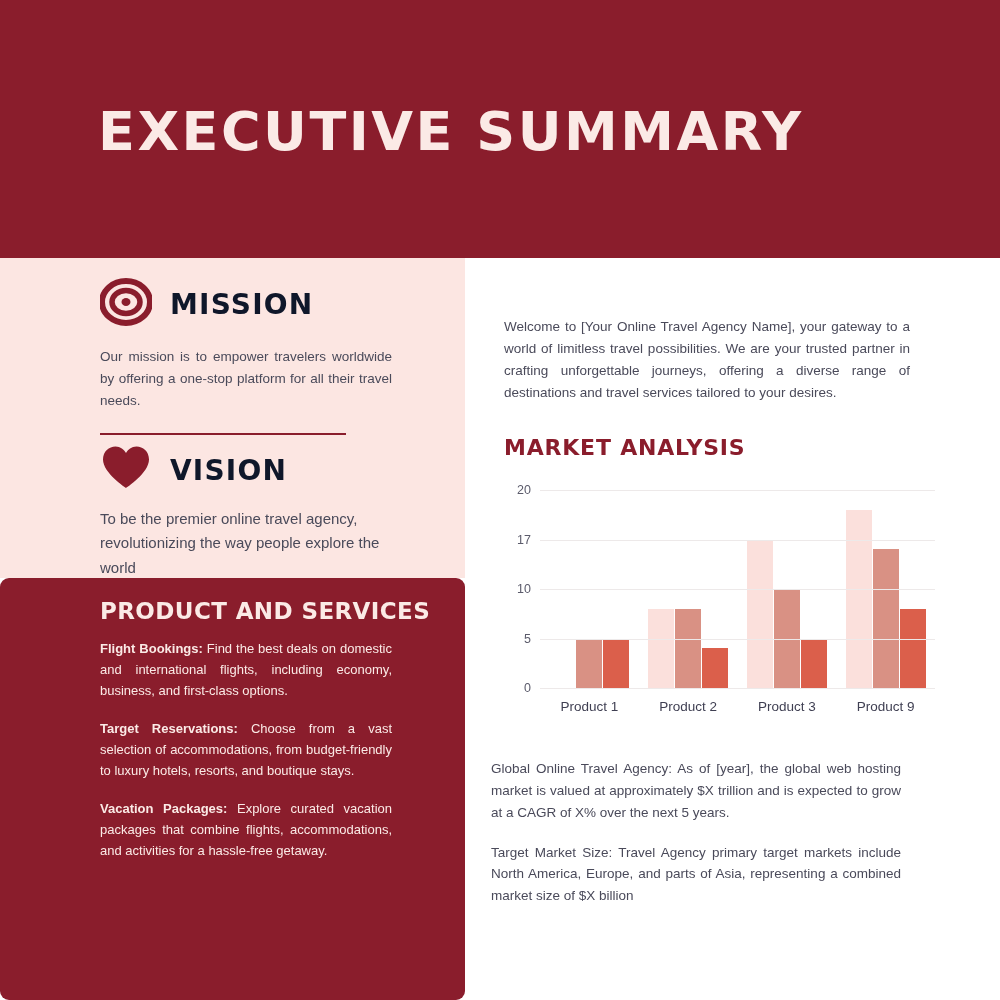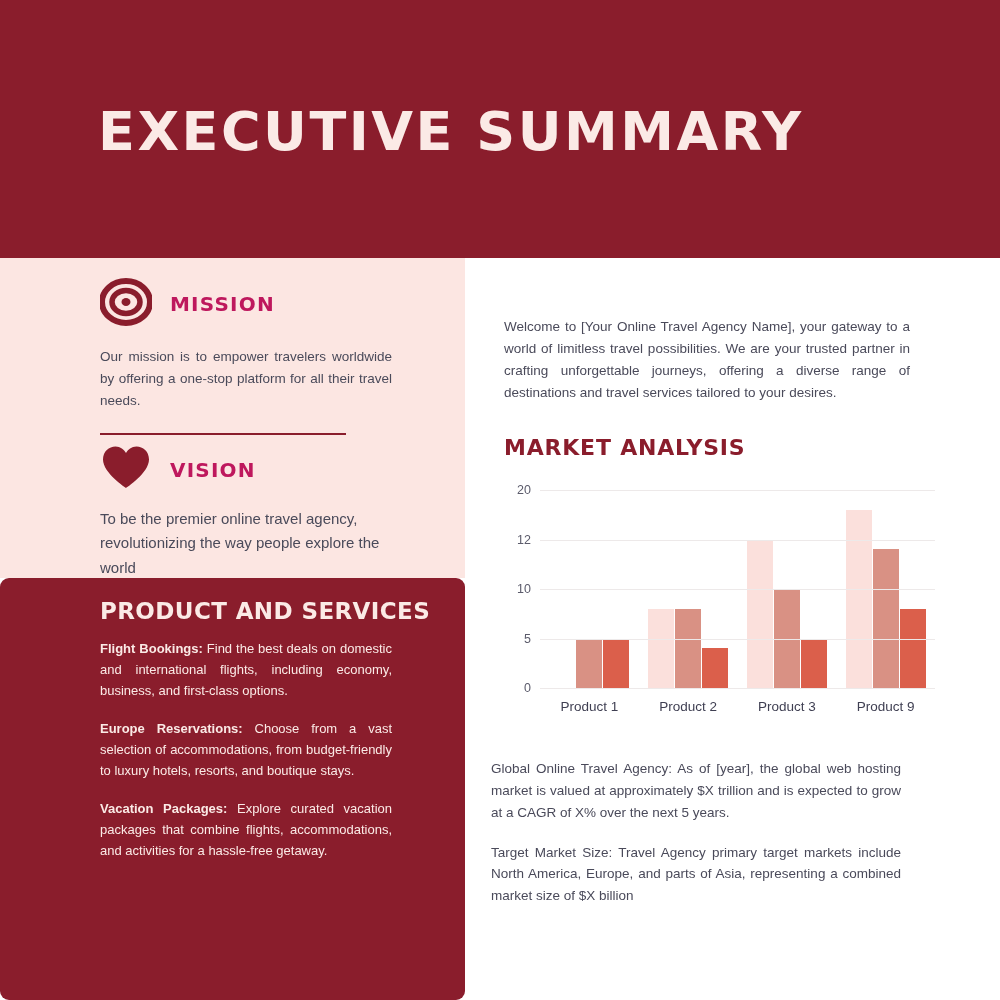--- a/index.html
+++ b/index.html
@@ -27,21 +27,21 @@
   .left-col {
     position: absolute; left: 0; top: 258px; width: 465px; height: 742px;
   }
   .mission-vision-panel {
     position: absolute; left: 0; top: 0; width: 465px; height: 320px;
     background: #FCE6E2;
   }
   .block-head { display: flex; align-items: center; gap: 18px; }
   .icon-target, .icon-heart { flex: none; }
   .block-title {
-    font-size: 20px; font-weight: 700; letter-spacing: 1.2px; color: #be185d;
+    font-size: 28px; font-weight: 700; letter-spacing: 1.2px; color: #0f172a;
     font-family: "DejaVu Sans", sans-serif;
   }
   .mission-block { position: absolute; left: 100px; top: 18px; width: 292px; }
   .mission-text {
     margin-top: 14px; font-size: 13.5px; line-height: 1.62; color: #4A4A5A;
     text-align: justify;
   }
   .mv-divider {
     position: absolute; left: 100px; top: 175px; width: 246px; height: 2px;
     background: #8A1D2C;
@@ -159,21 +159,21 @@
           <span class="block-title">VISION</span>
         </div>
         <div class="vision-text">To be the premier online travel agency, revolutionizing the way people explore the world</div>
       </div>
     </div>
 
     <div class="products-panel">
       <div class="products-title">PRODUCT AND SERVICES</div>
       <div class="products-list" id="products-list">
           <div class="product-item"><b>Flight Bookings:</b><span> Find the best deals on domestic and international flights, including economy, business, and first-class options.</span></div>
-          <div class="product-item"><b>Europe Reservations:</b><span> Choose from a vast selection of accommodations, from budget-friendly to luxury hotels, resorts, and boutique stays.</span></div>
+          <div class="product-item"><b>Target Reservations:</b><span> Choose from a vast selection of accommodations, from budget-friendly to luxury hotels, resorts, and boutique stays.</span></div>
           <div class="product-item"><b>Vacation Packages:</b><span> Explore curated vacation packages that combine flights, accommodations, and activities for a hassle-free getaway.</span></div>
         </div>
     </div>
   </div>
 
   <div class="right-col">
     <div class="intro-text">Welcome to [Your Online Travel Agency Name], your gateway to a world of limitless travel possibilities. We are your trusted partner in crafting unforgettable journeys, offering a diverse range of destinations and travel services tailored to your desires.</div>
     <div class="market-title">MARKET ANALYSIS</div>
 
     <div class="chart-wrap">
@@ -200,21 +200,21 @@
               <div class="bar" style="height: 40%; background: rgb(219, 95, 75);"></div>
             </div>
           </div>
       <div class="gridline" style="top: 100%;"></div>
           <div class="ytick" style="top: 100%;">0</div>
           <div class="gridline" style="top: 75%;"></div>
           <div class="ytick" style="top: 75%;">5</div>
           <div class="gridline" style="top: 50%;"></div>
           <div class="ytick" style="top: 50%;">10</div>
           <div class="gridline" style="top: 25%;"></div>
-          <div class="ytick" style="top: 25%;">12</div>
+          <div class="ytick" style="top: 25%;">17</div>
           <div class="gridline" style="top: 0%;"></div>
           <div class="ytick" style="top: 0%;">20</div>
         </div>
       <div class="xlabels" id="xlabels">
           <div class="xlabel">Product 1</div>
           <div class="xlabel">Product 2</div>
           <div class="xlabel">Product 3</div>
           <div class="xlabel">Product 9</div>
         </div>
     </div>

